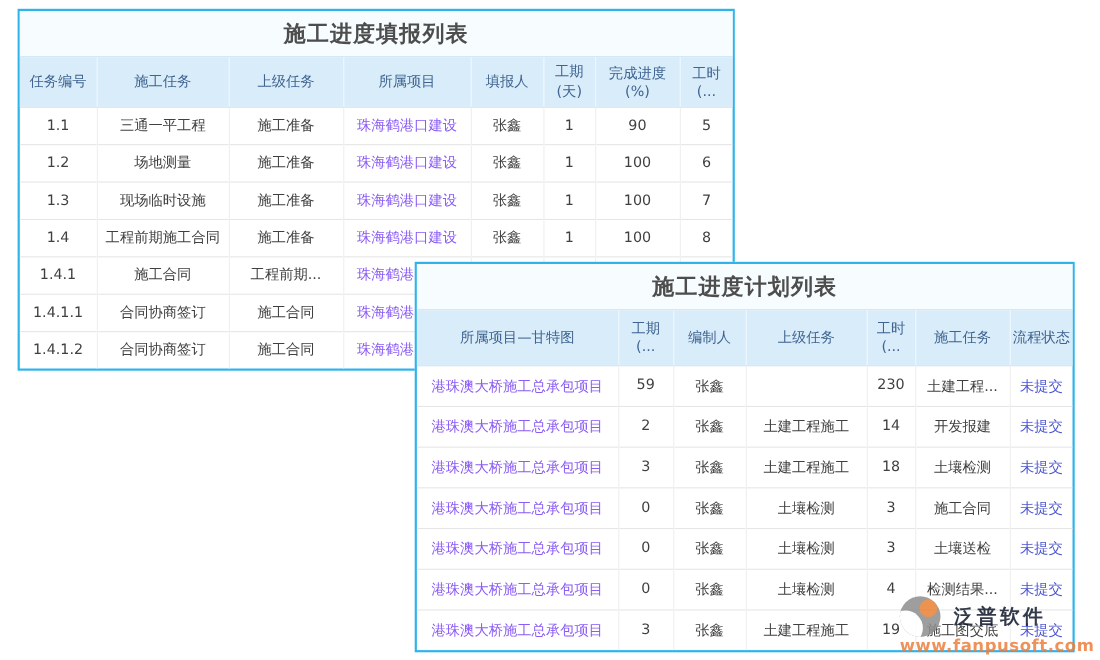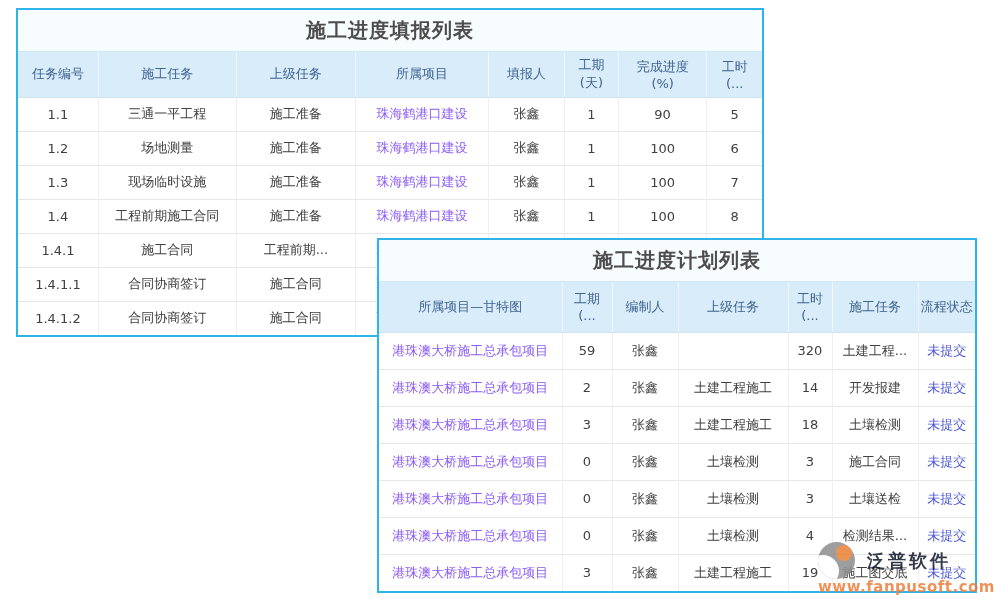--- a/index.html
+++ b/index.html
@@ -5,21 +5,21 @@
   html,body { margin:0; padding:0; }
   body {
     width:1000px; height:600px; position:relative; overflow:hidden;
     background:#ffffff;
     font-family:"DejaVu Sans","Liberation Sans",sans-serif;
   }
   .panel {
     position:absolute; background:#ffffff;
     border:2px solid #2fb4ea; box-sizing:border-box;
   }
-  #fill-panel { left:16px; top:8px;  width:748px; z-index:1; }
+  #fill-panel { left:16px; top:8px;  width:652px; z-index:1; }
   #plan-panel { left:377px; top:238px; width:600px; z-index:2; }
   .panel-title {
     text-align:center; font-size:20px; font-weight:bold; color:#4d4d4d;
     height:41px; line-height:41px; background:#f7fcfe;
     border-bottom:1px solid #cfe8f6; letter-spacing:1px;
   }
   table { border-collapse:collapse; table-layout:fixed; width:100%; }
   th {
     background:#d9ecf9; color:#3f6491; font-weight:normal; font-size:13px;
     text-align:center; vertical-align:middle; white-space:pre-line;
@@ -196,21 +196,21 @@
           <th>施工任务</th>
           <th>流程状态</th>
         </tr>
       </thead>
       <tbody>
         <tr>
           <td class="link">港珠澳大桥施工总承包项目</td>
           <td>59</td>
           <td>张鑫</td>
           <td></td>
-          <td>320</td>
+          <td>230</td>
           <td>土建工程...</td>
           <td class="status-link">未提交</td>
         </tr>
         <tr>
           <td class="link">港珠澳大桥施工总承包项目</td>
           <td>2</td>
           <td>张鑫</td>
           <td>土建工程施工</td>
           <td>14</td>
           <td>开发报建</td>

